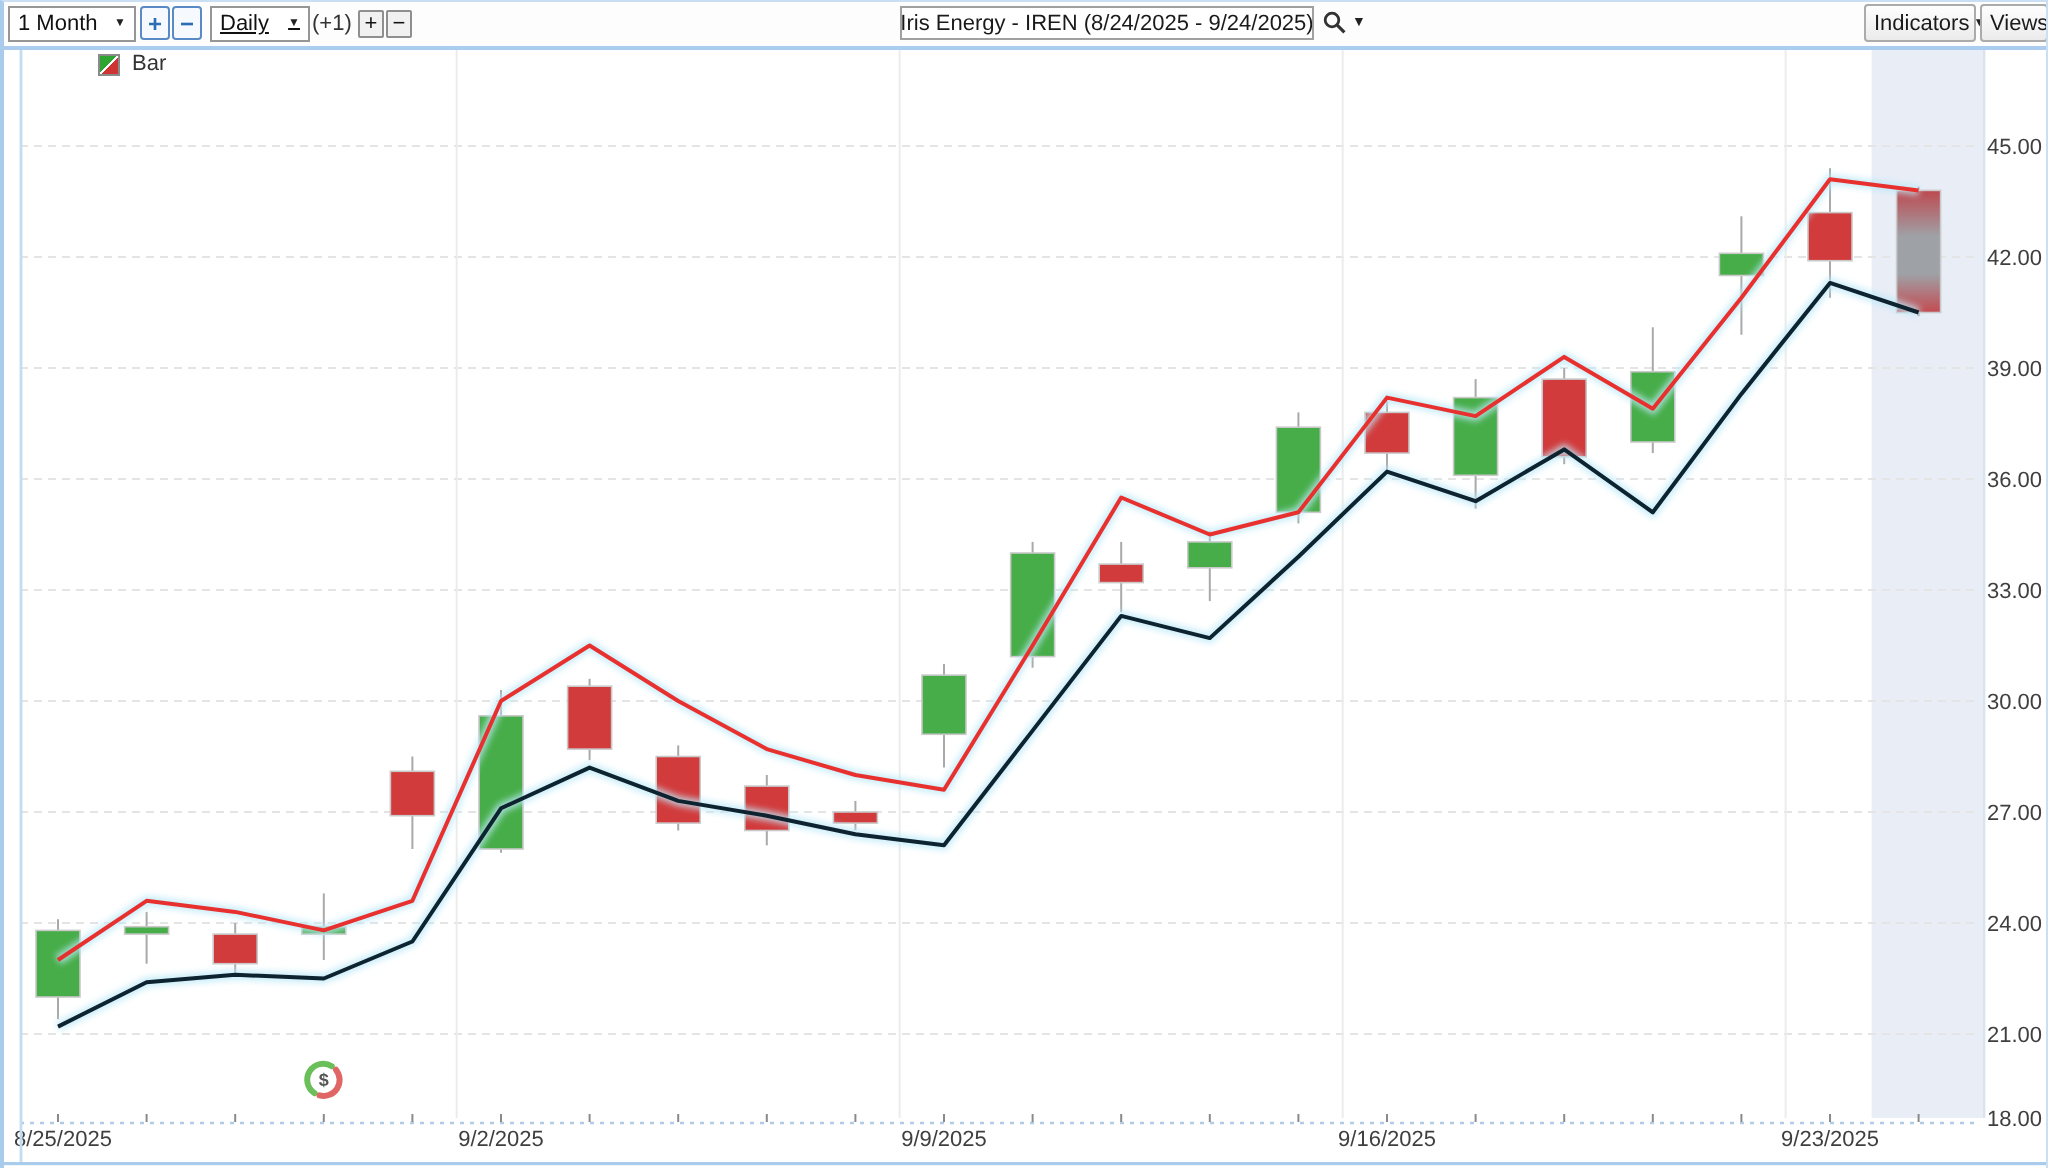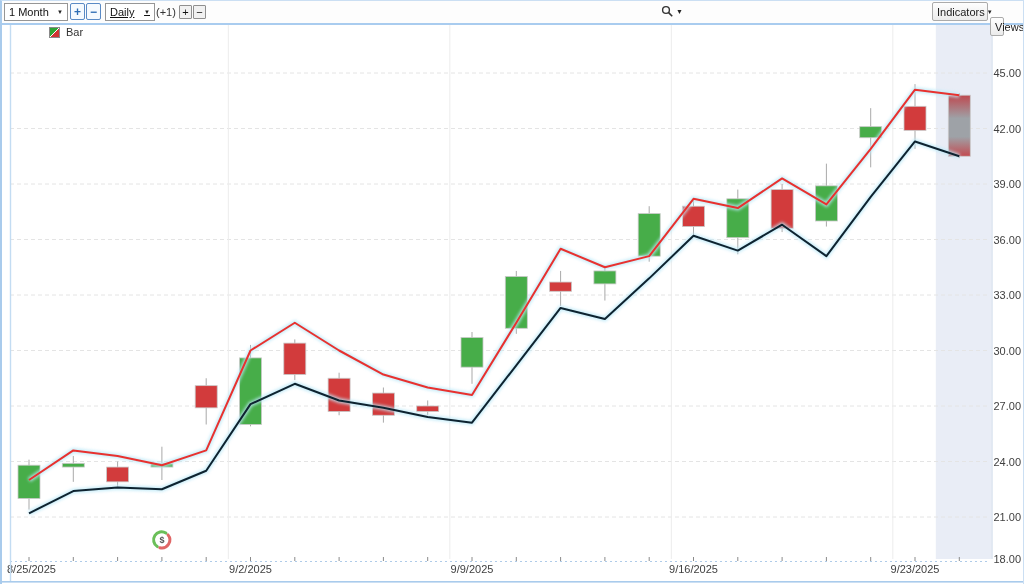--- a/index.html
+++ b/index.html
@@ -62,33 +62,34 @@
     <button class="btn-blue" style="left:68px;">+</button>
     <button class="btn-blue" style="left:84px;">−</button>
     <div class="dd" style="left:103px;width:50px;text-decoration:underline;">
       <span>Daily</span>
       <span class="caret">▼</span>
     </div>
     <span class="offset">(+1)</span>
     <button class="btn-gray" style="left:177px;">+</button>
     <button class="btn-gray" style="left:191px;">−</button>
 
+    <div class="searchbox">Iris Energy - IREN (8/24/2025 - 9/24/2025)</div>
     <span class="searchicon">
       <svg width="13" height="13" viewBox="0 0 13 13">
         <circle cx="5" cy="5" r="3.4" fill="none" stroke="#333" stroke-width="1.4"></circle>
         <line x1="7.6" y1="7.6" x2="11.2" y2="11.2" stroke="#333" stroke-width="1.6"></line>
       </svg>
     </span>
     <span class="searchcaret">▼</span>
 
     <button class="tbtn" style="left:930px;width:56px;">
       <span>Indicators</span>
         <span class="caret">▼</span>
     </button>
-    <button class="tbtn" style="left:988px;width:14px;margin-top:15px;">
+    <button class="tbtn" style="left:988px;width:34px;">
       <span>Views</span>
         <span class="caret">▼</span>
     </button>
   </div>
 
   <div class="legend">
     <span class="swatch"></span>
     <span>Bar</span>
   </div>
 

